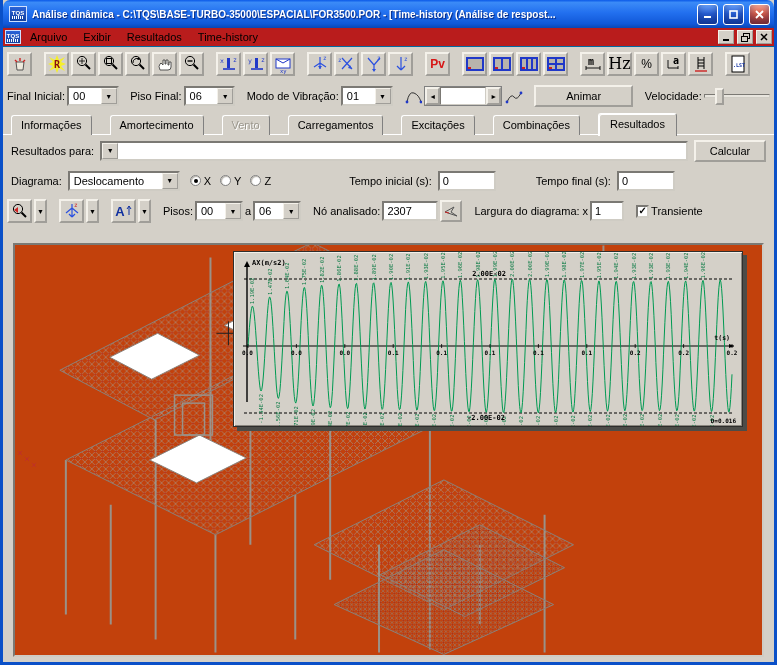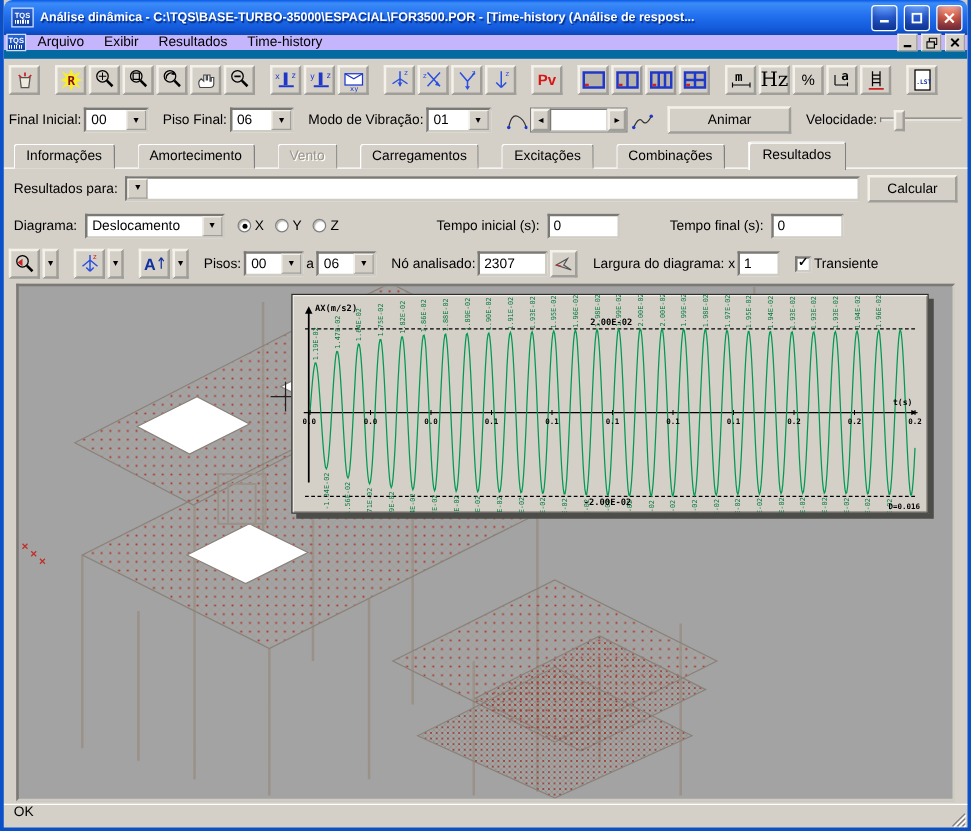--- a/index.html
+++ b/index.html
@@ -14,21 +14,21 @@
   .titlebar .title{flex:1;color:#fff;font-weight:bold;font-size:10px;white-space:nowrap;overflow:hidden;
     text-shadow:1px 1px 1px #00247d;}
   .tqslogo{width:18px;height:16px;background:linear-gradient(#2a63d8,#123f9e);border:1px solid #cfe0ff;
     color:#fff;font-size:6px;font-weight:bold;display:flex;flex-direction:column;align-items:center;justify-content:center;line-height:6px;}
   .tqslogo i{display:block;width:12px;height:3px;background:repeating-linear-gradient(90deg,#fff 0 1px,transparent 1px 2px);}
   .cap{width:21px;height:21px;border-radius:3px;border:1px solid #fff;display:flex;align-items:center;justify-content:center;
     color:#fff;font-weight:bold;font-size:11px;box-shadow:inset 0 -6px 8px rgba(0,20,90,.45);}
   .cap.blue{background:linear-gradient(#69a0f7,#2a62d8 45%,#1c4fc0);}
   .cap.red{background:linear-gradient(#f2a493,#e26148 45%,#c33a1e);}
   
-  .menubar{height:19px;display:flex;align-items:center;gap:2px;padding:0 2px;background:#c4b5fd;border-bottom:7px solid #0369a1;}
+  .menubar{height:19px;display:flex;align-items:center;gap:2px;padding:0 2px;background:#b91c1c;border-bottom:1px solid #0369a1;}
   .menuitem{padding:2px 7px;}
   .mdi{width:16px;height:14px;margin-left:1px;display:flex;align-items:center;justify-content:center;
        background:#d4d0c8;border:1px outset #f4f1ea;}
   .btn{background:#d4d0c8;border:2px outset #f4f1ea;display:flex;align-items:center;justify-content:center;}
   .tbtn{width:25px;height:24px;}
   .drop{width:13px;height:24px;font-size:7px;}
   .row{display:flex;align-items:center;}
   .toolbar{height:32px;padding:0 4px;display:flex;align-items:center;gap:2px;}
   .gap{width:8px;}
   .combo{background:#fff;border:2px inset #cfccc4;height:20px;display:flex;align-items:center;}
@@ -49,21 +49,21 @@
   .radio{width:11px;height:11px;border-radius:50%;background:#fff;border:1px solid #808080;box-shadow:inset 1px 1px 1px #b8b4ac;position:relative;}
   .radio.sel:after{content:"";position:absolute;left:3px;top:3px;width:4px;height:4px;border-radius:50%;background:#000;}
   .check{width:13px;height:13px;background:#fff;border:2px inset #cfccc4;display:flex;align-items:center;justify-content:center;font-size:10px;font-weight:bold;line-height:1;}
   
   .sld{width:72px;height:4px;border:1px inset #cfccc4;background:#e8e5de;position:relative;}
   .sld .thumb{position:absolute;left:10px;top:-7px;width:9px;height:17px;background:#d4d0c8;border:2px outset #f4f1ea;}
   .mini-scroll{display:flex;align-items:center;height:20px;border:1px solid #808080;background:#d4d0c8;}
   .mini-scroll .sb{width:15px;height:18px;font-size:7px;}
   .mini-scroll .box{width:46px;height:18px;background:#fff;border:1px inset #cfccc4;}
   
-  .canvas-frame{margin:0 10px;height:414px;border:2px inset #cfccc4;background:#a3a3a3;position:relative;overflow:hidden;}
+  .canvas-frame{margin:16px 10px;height:414px;border:2px inset #cfccc4;background:#c2410c;position:relative;overflow:hidden;}
   .chart-win{position:absolute;left:218px;top:6px;width:510px;height:176px;background:#d4d0c8;
     border:1px solid #2e2e2c;box-shadow:inset 1px 1px 0 #f2efe9,inset -1px -1px 0 #8a867e,4px 4px 0 #4c4c48;}
   .statusbar{height:20px;margin-top:2px;border-top:1px solid #fff;display:flex;padding:0 8px;position:relative;}
   .grip{position:absolute;right:1px;bottom:1px;}
   .mono{font-family:"DejaVu Sans Mono",monospace;font-size:11px;}
   svg{display:block;}
   text{font-family:"DejaVu Sans Mono",monospace;}
 </style>
 </head>
 <body>

